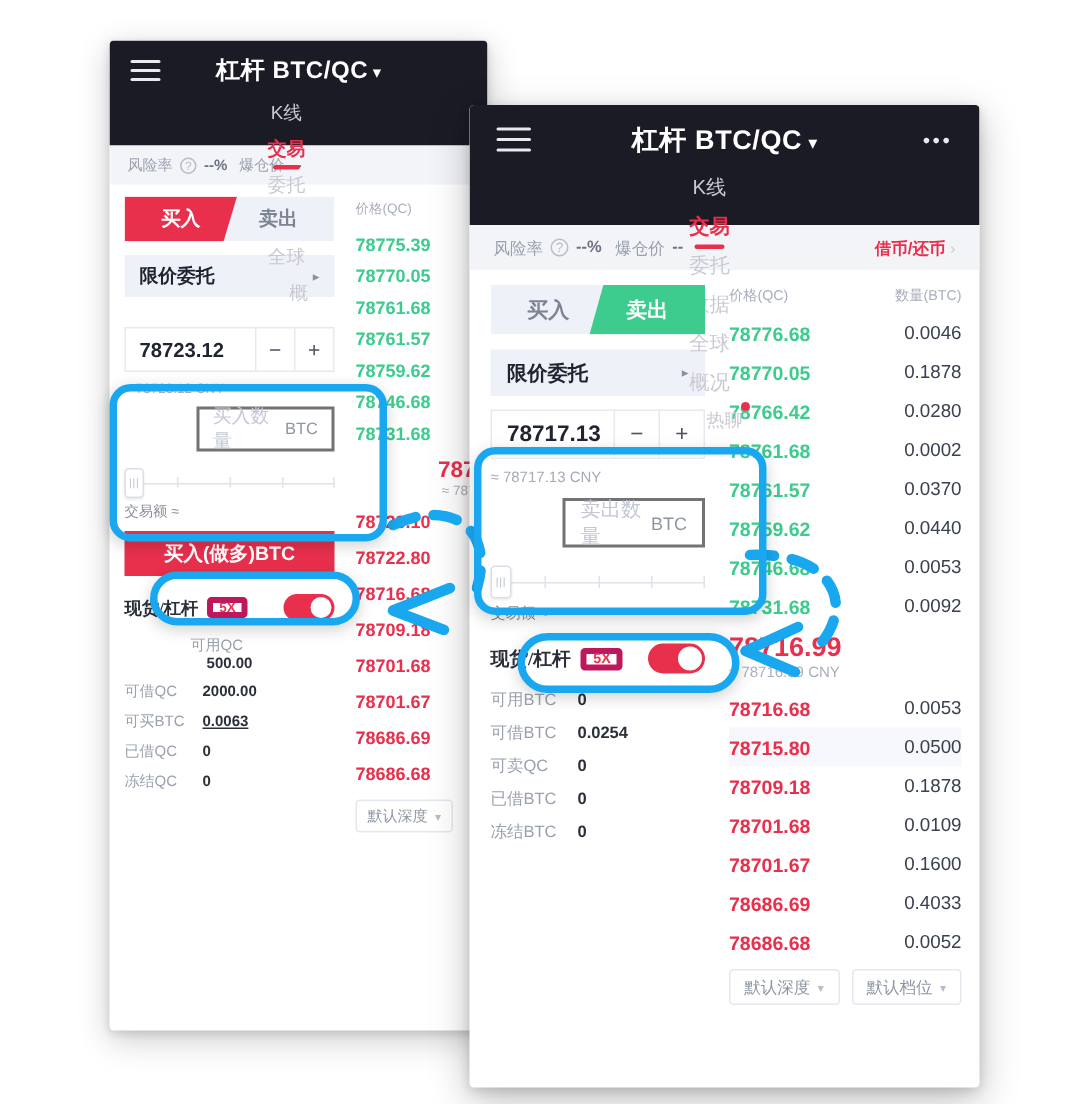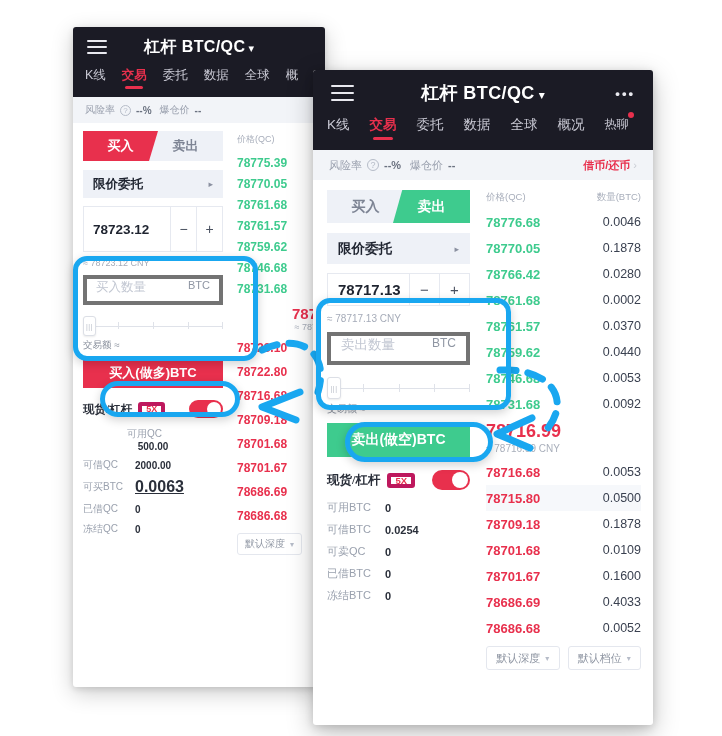--- a/index.html
+++ b/index.html
@@ -28,21 +28,21 @@
   }
 
   
   .topbar { background:#1b1b25; color:#fff; }
   .titlerow { display:flex; align-items:center; position:relative; }
   .hamburger { display:flex; flex-direction:column; justify-content:space-between; }
   .hamburger span { display:block; background:#e9e9ef; border-radius:1px; }
   .apptitle { font-weight:bold; color:#ffffff; letter-spacing:0.4px; white-space:nowrap; }
   .caret-down { color:#ffffff; }
   .dots { color:#e9e9ef; letter-spacing:2px; font-weight:bold; }
-  .tabsrow { display:flex; align-items:flex-start; }
+  .tabsrow { display:flex; align-items:center;flex-direction:column; }
   .tab { color:#c9c9d4; position:relative; white-space:nowrap; }
   .tab.active { color:#e8304d; font-weight:bold; }
   .tab.active .underline {
     position:absolute; left:50%; transform:translateX(-50%);
     background:#e8304d; border-radius:2px;
   }
   .tab .dot-badge {
     position:absolute; background:#e8304d; border-radius:50%;
   }
 
@@ -82,21 +82,21 @@
 
   .price-row { display:flex; align-items:center; border:1px solid #e6e9f0; background:#fff; }
   .price-val { font-weight:bold; color:#1f2430; }
   .pm-btn {
     display:flex; align-items:center; justify-content:center;
     border-left:1px solid #e6e9f0; color:#4a5160;
   }
 
   .cny-hint { color:#a5abb8; white-space:nowrap; }
   .amount-box {
-    border:4px solid #737373; background:#fff; display:flex; 
+    border:2px solid #737373; background:#fff; display:flex; align-items:center;margin-left:48px;
   }
   .amount-ph { color:#c2c7d2; }
   .amount-unit { margin-left:auto; color:#8f96a3; }
 
   .slider { position:relative; display:flex; align-items:center; }
   .slider .track { position:absolute; height:1px; background:#dfe2e9; left:0; right:0; }
   .slider .tick { position:absolute; width:1px; background:#dfe2e9; }
   .slider .knob {
     position:absolute; left:0; background:#fff; border:1px solid #dcdfe6;
     border-radius:3px; display:flex; align-items:center; justify-content:center;
@@ -205,21 +205,21 @@
         <div class="bs-toggle" style="height:30px;">
           <div class="bs-btn buy-active skew-r" style="font-size:13px;">买入</div>
           <div class="bs-btn skew-l" style="font-size:13px;margin-left:-10px;">卖出</div>
         </div>
 
         <div class="order-type" style="height:28px;margin-top:9px;padding:0 10px;font-size:12.5px;">
           <span>限价委托</span>
           <span class="arrow" style="font-size:9px;">▸</span>
         </div>
 
-        <div class="price-row" style="height:46px;margin-top:8px;">
+        <div class="price-row" style="height:30px;margin-top:20px;">
           <div class="price-val" style="flex:1;padding-left:9px;font-size:13.5px;">78723.12</div>
           <div class="pm-btn" style="width:26px;height:100%;font-size:14px;">−</div>
           <div class="pm-btn" style="width:26px;height:100%;font-size:14px;">+</div>
         </div>
 
         <div class="cny-hint" style="margin-top:6px;font-size:9px;">
           <span>≈</span>
           <span>78723.12 CNY</span>
         </div>
 
@@ -255,21 +255,21 @@
           <div class="stat-row" style="margin-bottom:6px;flex-direction:column;">
             <span class="stat-k" style="font-size:10px;width:52px;">可用QC</span>
             <span class="stat-v" style="font-size:10px;">500.00</span>
           </div>
           <div class="stat-row" style="margin-bottom:6px;">
             <span class="stat-k" style="font-size:10px;width:52px;">可借QC</span>
             <span class="stat-v" style="font-size:10px;">2000.00</span>
           </div>
           <div class="stat-row" style="margin-bottom:6px;">
             <span class="stat-k" style="font-size:10px;width:52px;">可买BTC</span>
-            <span class="stat-v" style="font-size:16px;text-decoration:underline;">0.0063</span>
+            <span class="stat-v" style="font-size:10px;text-decoration:underline;">0.0063</span>
           </div>
           <div class="stat-row" style="margin-bottom:6px;">
             <span class="stat-k" style="font-size:10px;width:52px;">已借QC</span>
             <span class="stat-v" style="font-size:10px;">0</span>
           </div>
           <div class="stat-row">
             <span class="stat-k" style="font-size:10px;width:52px;">冻结QC</span>
             <span class="stat-v" style="font-size:10px;">0</span>
           </div>
         </div>
@@ -419,21 +419,20 @@
           <div class="track" style="top:13px;"></div>
           <div class="tick" style="left:25%;top:9px;height:8px;"></div>
           <div class="tick" style="left:50%;top:9px;height:8px;"></div>
           <div class="tick" style="left:75%;top:9px;height:8px;"></div>
           <div class="tick" style="right:0;top:9px;height:8px;"></div>
           <div class="knob" style="top:2px;width:14px;height:22px;font-size:7px;">|||</div>
         </div>
 
         <div class="turnover" style="margin-top:1px;font-size:10px;">交易额 ≈</div>
 
-        <div class="action-btn action-sell" style="height:34px;margin-top:7px;font-size:14px;">卖出(做空)BTC</div>
 
         <div class="lev-row" style="margin-top:13px;">
           <span class="lev-label" style="font-size:12.5px;">
             <span>现货</span><span>/</span><span>杠杆</span>
           </span>
           <span class="lev-badge" style="margin-left:7px;font-size:9.5px;padding:0 4px;height:15px;">5X</span>
           <span class="switch" style="width:38px;height:20px;">
             <span class="knob2" style="width:16px;height:16px;top:2px;right:2px;"></span>
           </span>
         </div>

